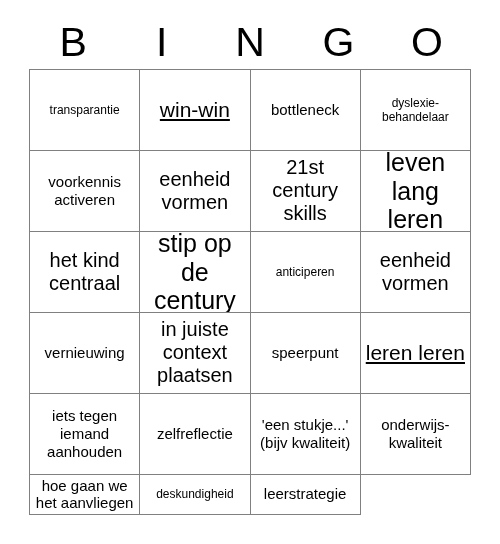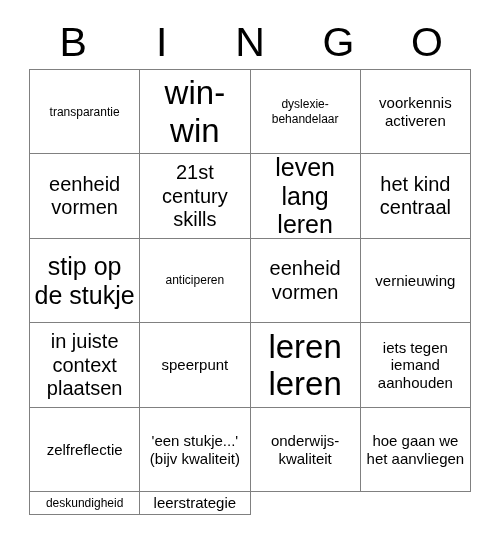--- a/index.html
+++ b/index.html
@@ -65,21 +65,21 @@
   }
   .cell-text {
     display: block;
     width: 100%;
     color: #000000;
     font-family: "Liberation Sans", sans-serif;
     line-height: 1.12;
     word-wrap: break-word;
     hyphens: none;
   }
-  .sz-xl { font-size: 33px; line-height: 1.14; }
+  .sz-xl { font-size: 21px; line-height: 1.14; text-decoration: underline; }
   .sz-lg { font-size: 25px; line-height: 1.14; }
   .sz-md { font-size: 20px; line-height: 1.16; }
   .sz-sm { font-size: 15px; line-height: 1.18; }
   .sz-xs { font-size: 12px; line-height: 1.2; }
 </style>
 </head>
 <body>
 
 <div id="card">
 
@@ -93,40 +93,43 @@
 
   <div id="grid">
 
     <div class="cell">
         <span class="cell-text sz-xs">transparantie</span>
       </div>
     <div class="cell">
         <span class="cell-text sz-xl">win-win</span>
       </div>
     <div class="cell">
+        <span class="cell-text sz-sm">bottleneck</span>
+      </div>
+    <div class="cell">
         <span class="cell-text sz-xs">dyslexie-behandelaar</span>
       </div>
     <div class="cell">
         <span class="cell-text sz-sm">voorkennis activeren</span>
       </div>
 
     <div class="cell">
         <span class="cell-text sz-md">eenheid vormen</span>
       </div>
     <div class="cell">
         <span class="cell-text sz-md">21st century skills</span>
       </div>
     <div class="cell">
         <span class="cell-text sz-lg">leven lang leren</span>
       </div>
     <div class="cell">
         <span class="cell-text sz-md">het kind centraal</span>
       </div>
     <div class="cell">
-        <span class="cell-text sz-lg">stip op de stukje</span>
+        <span class="cell-text sz-lg">stip op de century</span>
       </div>
 
     <div class="cell">
         <span class="cell-text sz-xs">anticiperen</span>
       </div>
     <div class="cell">
         <span class="cell-text sz-md">eenheid vormen</span>
       </div>
     <div class="cell">
         <span class="cell-text sz-sm">vernieuwing</span>

